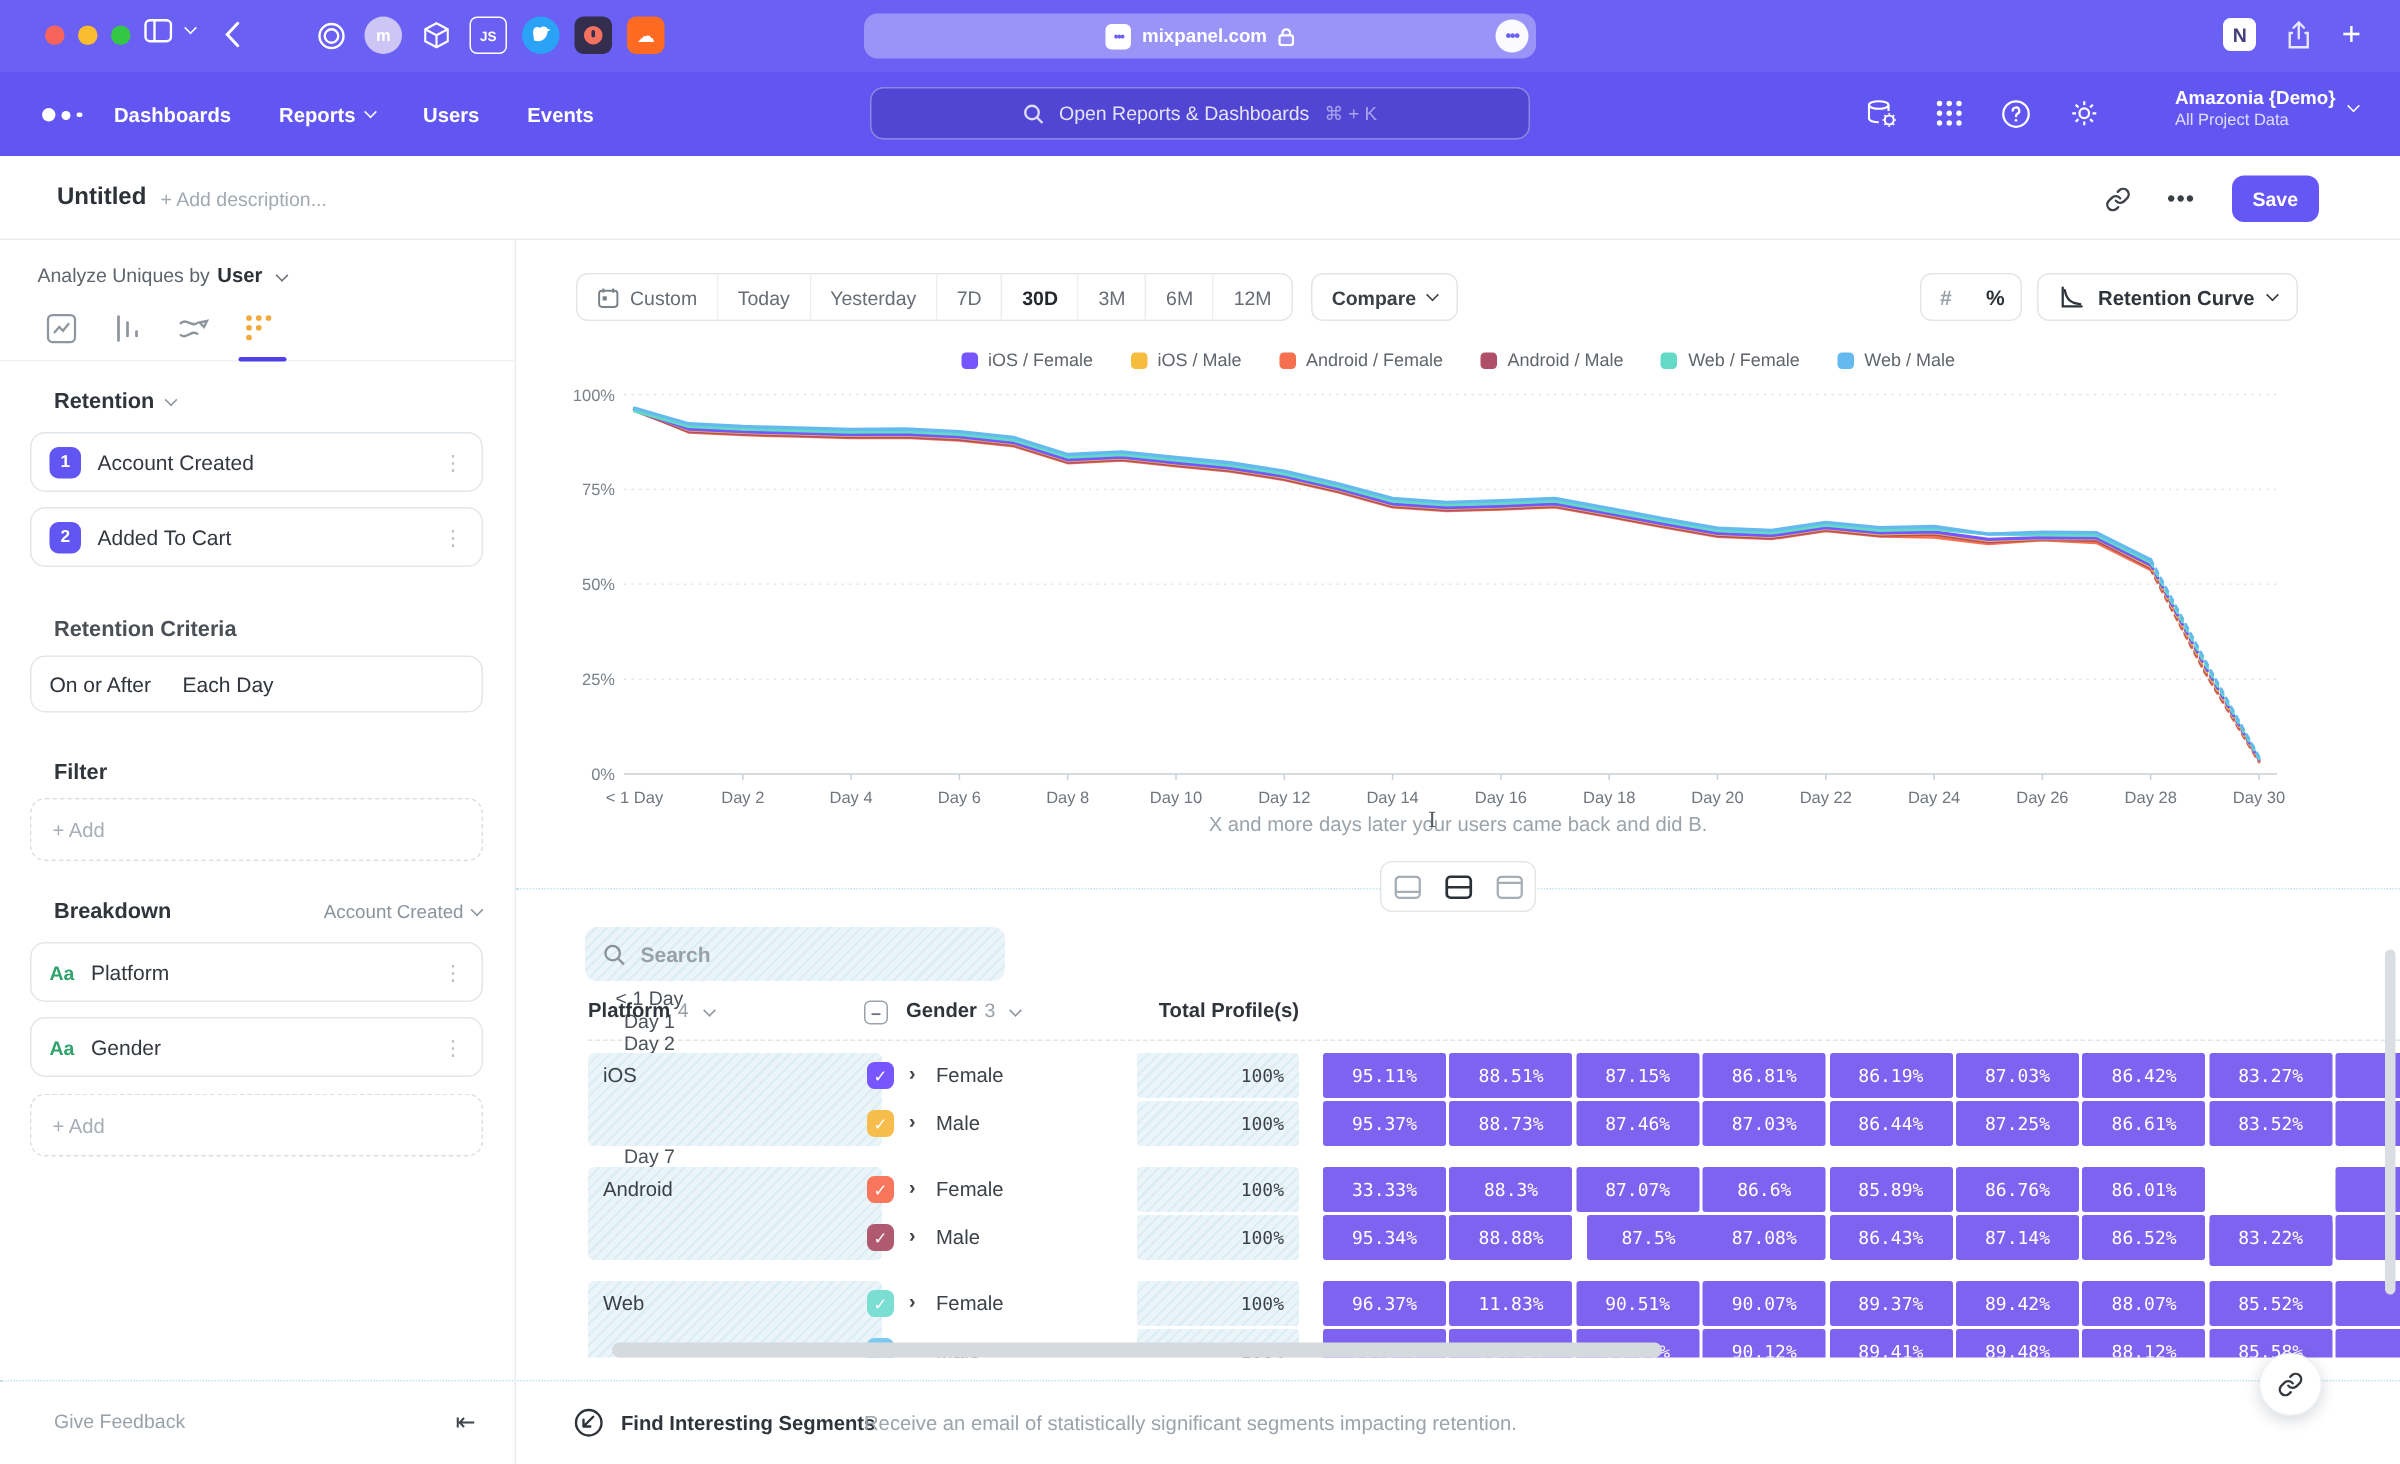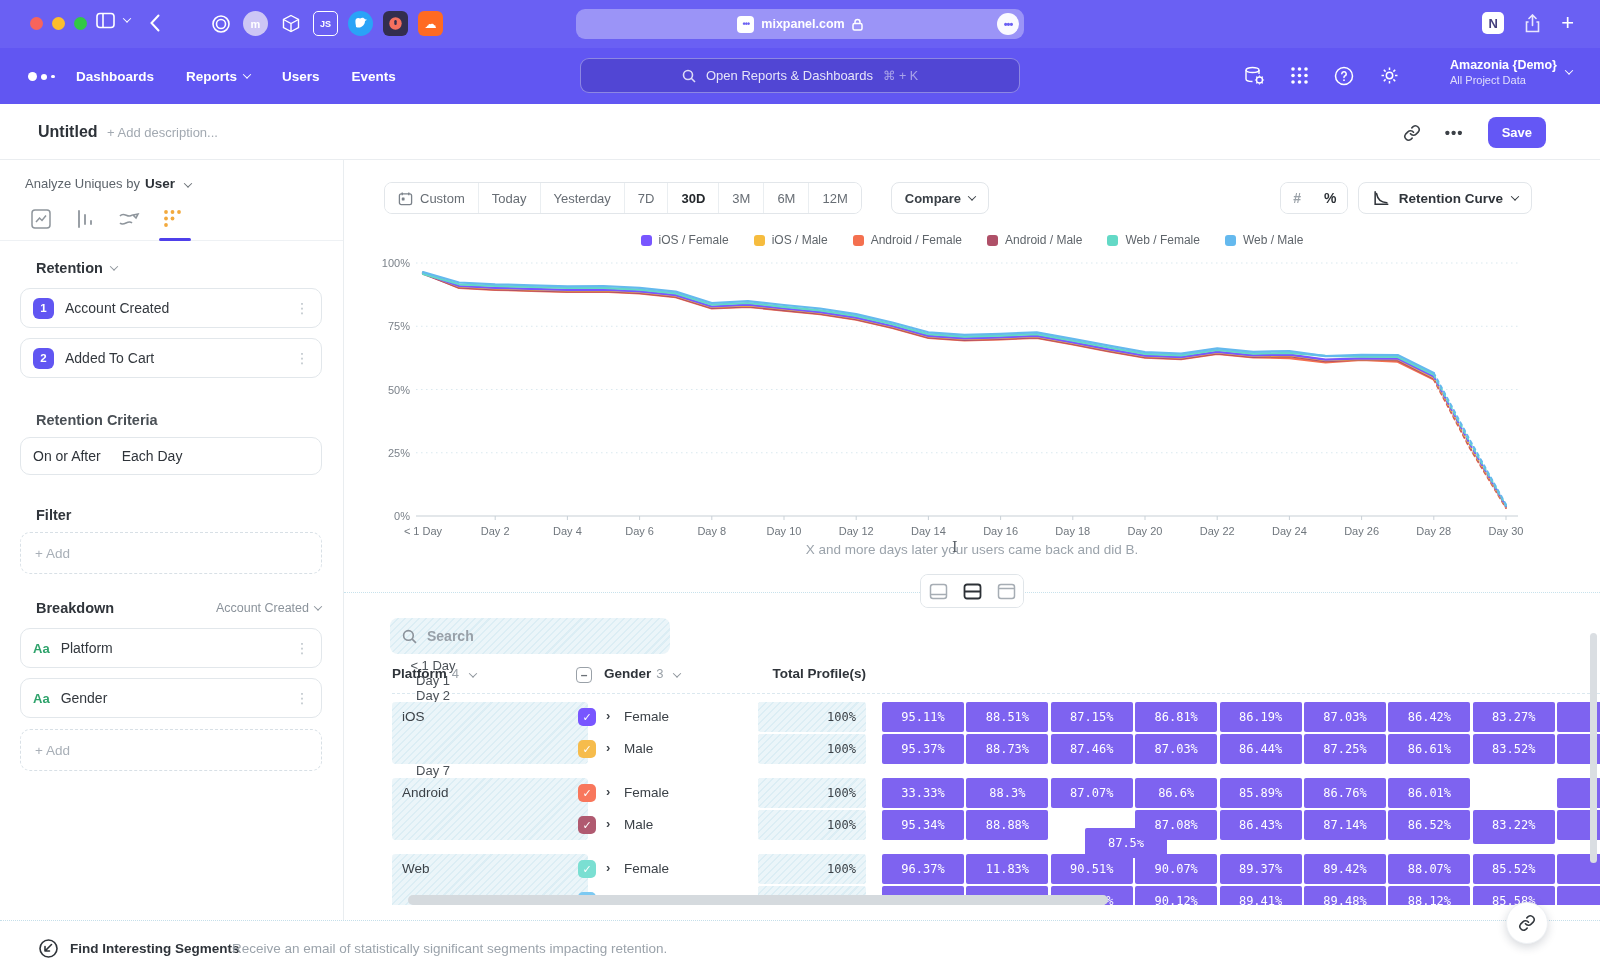--- a/index.html
+++ b/index.html
@@ -67,21 +67,21 @@
 
   
   .main { position:absolute; left:344px; top:160px; width:1256px; height:760px; background:#fff; overflow:hidden; }
   .hatch { background-color:#ebf5f9; background-image:repeating-linear-gradient(135deg, rgba(41,150,190,.08) 0 1.5px, transparent 1.5px 5px); }
 
   .toolbar { position:absolute; left:40px; top:22px; right:68px; height:32px; display:flex; align-items:center; }
   .rangegrp { display:flex; border:1px solid #e2e6ea; border-radius:8px; overflow:hidden; height:32px; }
   .rbtn { padding:0 13px; font-size:13px; color:#676d74; display:flex; align-items:center; gap:7px; border-right:1px solid #eaeef1; cursor:pointer; background:#fff; }
   .rbtn:last-child { border-right:none; }
   .rbtn.active { color:#24282c; font-weight:700; }
-  .cmp-btn { margin-left:29px; height:32px; border:1px solid #e2e6ea; border-radius:8px; background:#fff; padding:0 13px;
+  .cmp-btn { margin-left:12px; height:32px; border:1px solid #e2e6ea; border-radius:8px; background:#fff; padding:0 13px;
              display:flex; align-items:center; gap:8px; font-size:13px; font-weight:600; color:#3a4046; cursor:pointer; }
   .tb-right { margin-left:auto; display:flex; gap:10px; align-items:center; }
   .hp-toggle { display:flex; border:1px solid #e2e6ea; border-radius:8px; overflow:hidden; height:32px; }
   .hp { width:33px; display:flex; align-items:center; justify-content:center; font-size:14px; font-weight:600; color:#9aa1a8; cursor:pointer; background:#fff; }
   .hp.active { color:#2c3136; }
   .ctype-btn { height:32px; border:1px solid #e2e6ea; border-radius:8px; background:#fff; padding:0 13px;
                display:flex; align-items:center; gap:9px; font-size:13.5px; font-weight:600; color:#2f343a; cursor:pointer; }
 
   .legend { position:absolute; top:73px; left:0; right:0; display:flex; justify-content:center; gap:25px; }
   .litem { display:flex; align-items:center; gap:7px; font-size:12px; color:#5f656b; cursor:pointer; }
@@ -567,21 +567,21 @@
         <div class="pcell" style="left: 912px; top: 82px;">86.76%</div>
         <div class="pcell" style="left: 996.4px; top: 82px;">86.01%</div>
         <div class="pcell" style="left: 1080.8px; top: 82px; margin-top: 36px;">83.01%</div>
         <div class="pcell" style="left: 1165.2px; top: 82px;"></div>
         <div class="rowcb" style="left: 186px; top: 120px; background: rgb(176, 90, 112);">✓</div>
         <div class="rowchev" style="left: 214px; top: 120px;">›</div>
         <div class="rowlbl" style="left: 232px; top: 121px;">Male</div>
         <div class="totcell hatch" style="left: 366px; top: 114px;">100%</div>
         <div class="pcell" style="left: 490px; top: 114px;">95.34%</div>
         <div class="pcell" style="left: 574.4px; top: 114px;">88.88%</div>
-        <div class="pcell" style="left: 693px; top: 114px; margin-top: 18px;">87.5%</div>
+        <div class="pcell" style="left: 666px; top: 114px;">87.5%</div>
         <div class="pcell" style="left: 743.2px; top: 114px;">87.08%</div>
         <div class="pcell" style="left: 827.6px; top: 114px;">86.43%</div>
         <div class="pcell" style="left: 912px; top: 114px;">87.14%</div>
         <div class="pcell" style="left: 996.4px; top: 114px;">86.52%</div>
         <div class="pcell" style="left: 1080.8px; top: 114px;">83.22%</div>
         <div class="pcell" style="left: 1165.2px; top: 114px;"></div>
         <div class="grpcell hatch" style="top: 158px;">Web</div>
         <div class="rowcb" style="left: 186px; top: 164px; background: rgb(122, 223, 210);">✓</div>
         <div class="rowchev" style="left: 214px; top: 164px;">›</div>
         <div class="rowlbl" style="left: 232px; top: 165px;">Female</div>
@@ -608,20 +608,24 @@
         <div class="pcell" style="left: 996.4px; top: 190px;">88.12%</div>
         <div class="pcell" style="left: 1080.8px; top: 190px;">85.58%</div>
         <div class="pcell" style="left: 1165.2px; top: 190px;"></div>
       </div>
 
     <div class="hscroll"></div>
     <div class="vscroll"></div>
   </div>
 
   <div class="footer">
+    <div class="f-left">
+      <span class="feedback">Give Feedback</span>
+      <span class="collapse">⇤</span>
+    </div>
     <div class="f-right">
       <span class="fis-icon">
         <svg width="21" height="21" viewBox="0 0 21 21" fill="none" stroke="#2f343a" stroke-width="1.6" stroke-linecap="round">
             <circle cx="10.5" cy="10.5" r="8.5"></circle>
             <path d="M13.5 6.5 L7 13 M7 13 v-4.5 M7 13 h4.5"></path>
           </svg>
       </span>
       <span class="fis-title">Find Interesting Segments</span>
       <span class="fis-desc">Receive an email of statistically significant segments impacting retention.</span>
     </div>

